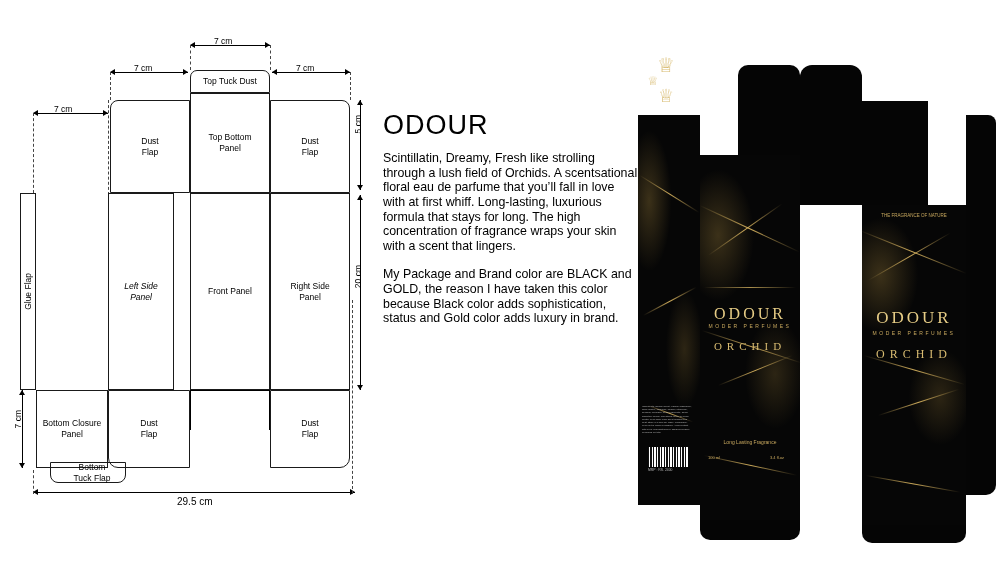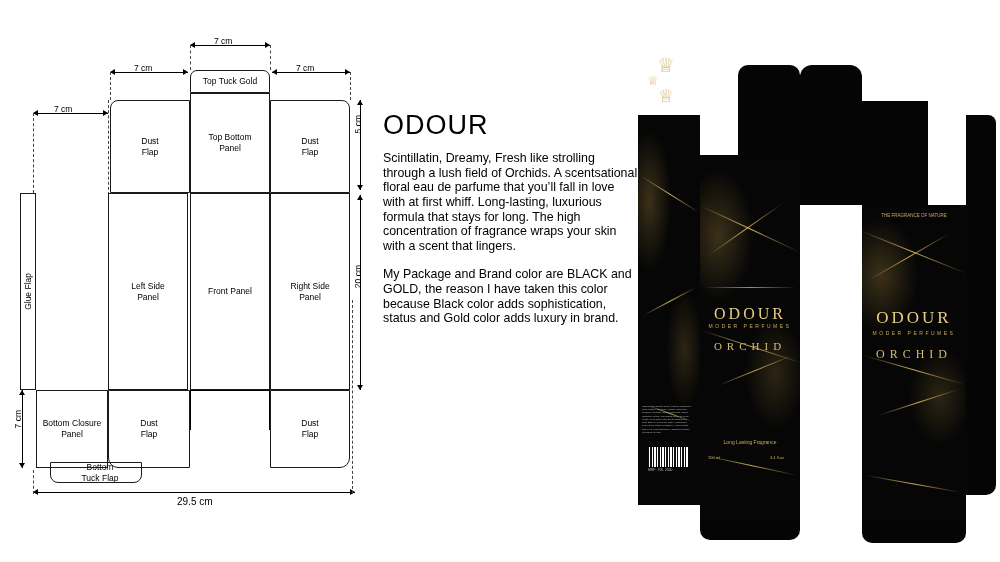--- a/index.html
+++ b/index.html
@@ -209,21 +209,21 @@
   <div class="dim-label vert-text" style="left:13px; top:410px;">7 cm</div>
 
   <div class="dim-line" style="left:33px; top:492px; width:322px;"></div>
   <div class="arrow-l" style="left:33px; top:489px;"></div>
   <div class="arrow-r" style="left:350px; top:489px;"></div>
   <div class="dim-label" style="left:177px; top:496px; font-size:10px;">29.5 cm</div>
   <div class="dashed-v" style="left:33px; top:470px; height:24px;"></div>
   <div class="dashed-v" style="left:352px; top:300px; height:194px;"></div>
 
   <div class="panel" style="left:190px; top:70px; width:80px; height:23px; border-radius:7px 7px 0 0;">
-    <span>Top Tuck Gold</span>
+    <span>Top Tuck Dust</span>
   </div>
 
   <div class="panel" style="left:190px; top:93px; width:80px; height:100px; white-space:pre-line;">
     <span>Top Bottom
 Panel</span>
   </div>
 
   <div class="panel" style="left:110px; top:100px; width:80px; height:93px; border-radius:8px 0 0 0; white-space:pre-line;">
     <span>Dust
 Flap</span>
@@ -232,40 +232,40 @@
   <div class="panel" style="left:270px; top:100px; width:80px; height:93px; border-radius:0 8px 0 0; white-space:pre-line;">
     <span>Dust
 Flap</span>
   </div>
 
   <div class="panel" style="left:20px; top:193px; width:16px; height:197px;">
     <span class="vert-text" style="font-size:8.5px;">Glue Flap</span>
   </div>
 
 
-  <div class="panel" style="left:108px; top:193px; width:80px; height:197px; white-space:pre-line;">
+  <div class="panel" style="left:108px; top:193px; width:66px; height:197px; white-space:pre-line;font-style:italic;">
     <span>Left Side
 Panel</span>
   </div>
 
   <div class="panel" style="left:190px; top:193px; width:80px; height:197px;">
     <span>Front Panel</span>
   </div>
 
   <div class="panel" style="left:270px; top:193px; width:80px; height:197px; white-space:pre-line;justify-content:center;">
     <span>Right Side
 Panel</span>
   </div>
 
   <div class="panel" style="left:36px; top:390px; width:72px; height:78px; white-space:pre-line;">
     <span>Bottom Closure
 Panel</span>
   </div>
 
-  <div class="panel" style="left:50px; top:462px; width:92px; height:21px; border-radius:0 0 8px 8px;padding-left:8px;">
+  <div class="panel" style="left:50px; top:462px; width:76px; height:21px; border-radius:0 0 8px 8px;padding-left:8px;">
     <span style="white-space:pre-line;">Bottom
 Tuck Flap</span>
   </div>
 
   <div class="panel" style="left:108px; top:390px; width:82px; height:78px; border-radius:0 0 0 10px; white-space:pre-line;">
     <span>Dust
 Flap</span>
   </div>
 
   <div class="panel noborder" style="left:190px; top:390px; width:80px; height:78px;"></div>

